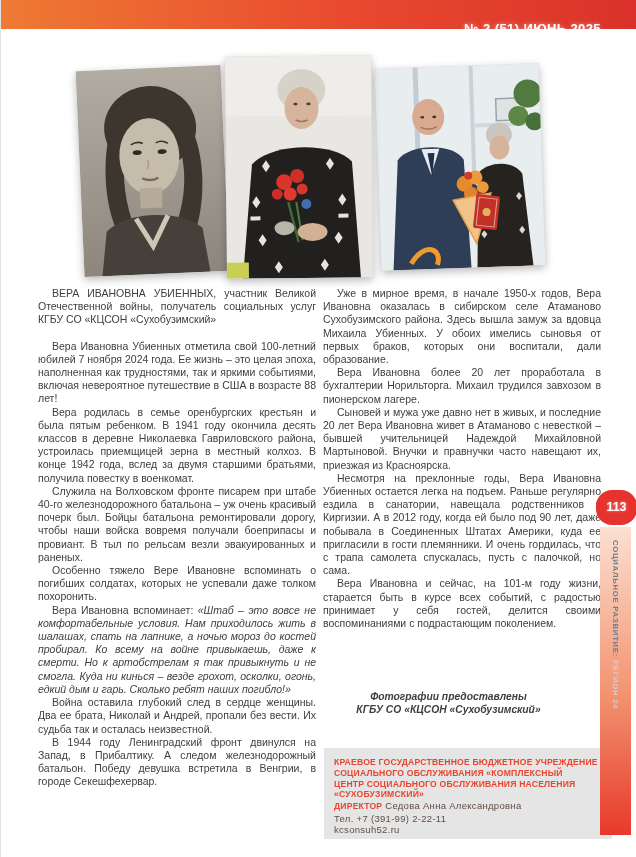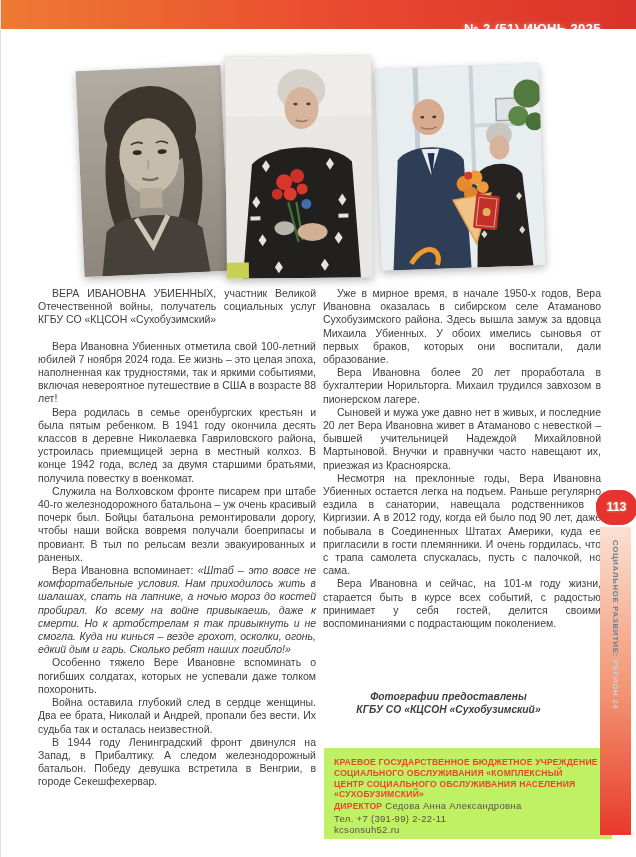--- a/index.html
+++ b/index.html
@@ -24,21 +24,21 @@
     text-align:justify;color:#3f3e3e;}
   .col-left{left:37px;}
   .col-right{left:322px;}
   .col p{margin:0;text-indent:14px;}
   .lead{font-weight:normal;margin-bottom:13px !important;}
   .quote{font-style:italic;}
   
   .credit{position:absolute;left:322px;top:690px;width:251px;text-align:center;
     font-size:10.3px;line-height:13px;font-weight:bold;font-style:italic;color:#3f3e3e;}
   
-  .infobox{position:absolute;left:323px;top:748px;width:288px;height:91px;background:#bef264;
+  .infobox{position:absolute;left:323px;top:748px;width:288px;height:91px;background:#e5e5e5;
     box-sizing:border-box;padding:9px 8px 6px 10px;}
   .infobox .red{font-size:8.6px;line-height:10.8px;font-weight:bold;color:#e9452d;letter-spacing:0.2px;}
   .infobox .dark{font-size:9.5px;line-height:11.6px;color:#5f4e46;letter-spacing:0.3px;}
   .infobox .dlabel{font-size:8.6px;font-weight:bold;color:#e9452d;letter-spacing:0.2px;text-align:center;}
   
   .pagebox{position:absolute;left:595px;top:490px;width:41px;height:35px;background:#e6332d;
     color:#fff;font-weight:bold;font-size:12.5px;text-align:center;line-height:35px;
     text-shadow:0 0 3px rgba(255,255,255,0.5);border-radius:16px;}
   .strip{position:absolute;left:599px;top:527px;width:31px;height:308px;
     background:linear-gradient(180deg,#fbe0d2 0%,#f2926f 55%,#e8392b 100%);
@@ -158,22 +158,22 @@
       </g>
       <path d="M30,196 C44,174 62,182 56,198" stroke="#ef9a2d" stroke-width="5" fill="none"></path>
     </svg>
   </div>
 
   <div class="col col-left">
     <p class="lead">ВЕРА ИВАНОВНА УБИЕННЫХ, участник Великой Отечественной войны, получатель социальных услуг КГБУ СО «КЦСОН «Сухобузимский»</p>
     <p>Вера Ивановна Убиенных отметила свой 100-летний юбилей 7 ноября 2024 года. Ее жизнь – это целая эпоха, наполненная как трудностями, так и яркими событиями, включая невероятное путешествие в США в возрасте 88 лет!</p>
     <p>Вера родилась в семье оренбургских крестьян и была пятым ребенком. В 1941 году окончила десять классов в деревне Николаевка Гавриловского района, устроилась приемщицей зерна в местный колхоз. В конце 1942 года, вслед за двумя старшими братьями, получила повестку в военкомат.</p>
     <p>Служила на Волховском фронте писарем при штабе 40-го железнодорожного батальона – уж очень красивый почерк был. Бойцы батальона ремонтировали дорогу, чтобы наши войска вовремя получали боеприпасы и провиант. В тыл по рельсам везли эвакуированных и раненых.</p>
+    <p>Особенно тяжело Вере Ивановне вспоминать о погибших солдатах, которых не успевали даже толком похоронить.</p>
     <p><span>Вера Ивановна вспоминает: </span><span class="quote">«Штаб – это вовсе не комфортабельные условия. Нам приходилось жить в шалашах, спать на лапнике, а ночью мороз до костей пробирал. Ко всему на войне привыкаешь, даже к смерти. Но к артобстрелам я так привыкнуть и не смогла. Куда ни кинься – везде грохот, осколки, огонь, едкий дым и гарь. Сколько ребят наших погибло!»</span></p>
-    <p>Особенно тяжело Вере Ивановне вспоминать о погибших солдатах, которых не успевали даже толком похоронить.</p>
     <p>Война оставила глубокий след в сердце женщины. Два ее брата, Николай и Андрей, пропали без вести. Их судьба так и осталась неизвестной.</p>
     <p>В 1944 году Ленинградский фронт двинулся на Запад, в Прибалтику. А следом железнодорожный батальон. Победу девушка встретила в Венгрии, в городе Секешфехервар.</p>
   </div>
 
   <div class="col col-right">
     <p>Уже в мирное время, в начале 1950-х годов, Вера Ивановна оказалась в сибирском селе Атаманово Сухобузимского района. Здесь вышла замуж за вдовца Михаила Убиенных. У обоих имелись сыновья от первых браков, которых они воспитали, дали образование.</p>
     <p>Вера Ивановна более 20 лет проработала в бухгалтерии Норильторга. Михаил трудился завхозом в пионерском лагере.</p>
     <p>Сыновей и мужа уже давно нет в живых, и последние 20 лет Вера Ивановна живет в Атаманово с невесткой – бывшей учительницей Надеждой Михайловной Мартыновой. Внучки и правнучки часто навещают их, приезжая из Красноярска.</p>
     <p>Несмотря на преклонные годы, Вера Ивановна Убиенных остается легка на подъем. Раньше регулярно ездила в санатории, навещала родственников в Киргизии. А в 2012 году, когда ей было под 90 лет, даже побывала в Соединенных Штатах Америки, куда ее пригласили в гости племянники. И очень гордилась, что с трапа самолета спускалась, пусть с палочкой, но сама.</p>
     <p>Вера Ивановна и сейчас, на 101-м году жизни, старается быть в курсе всех событий, с радостью принимает у себя гостей, делится своими воспоминаниями с подрастающим поколением.</p>

